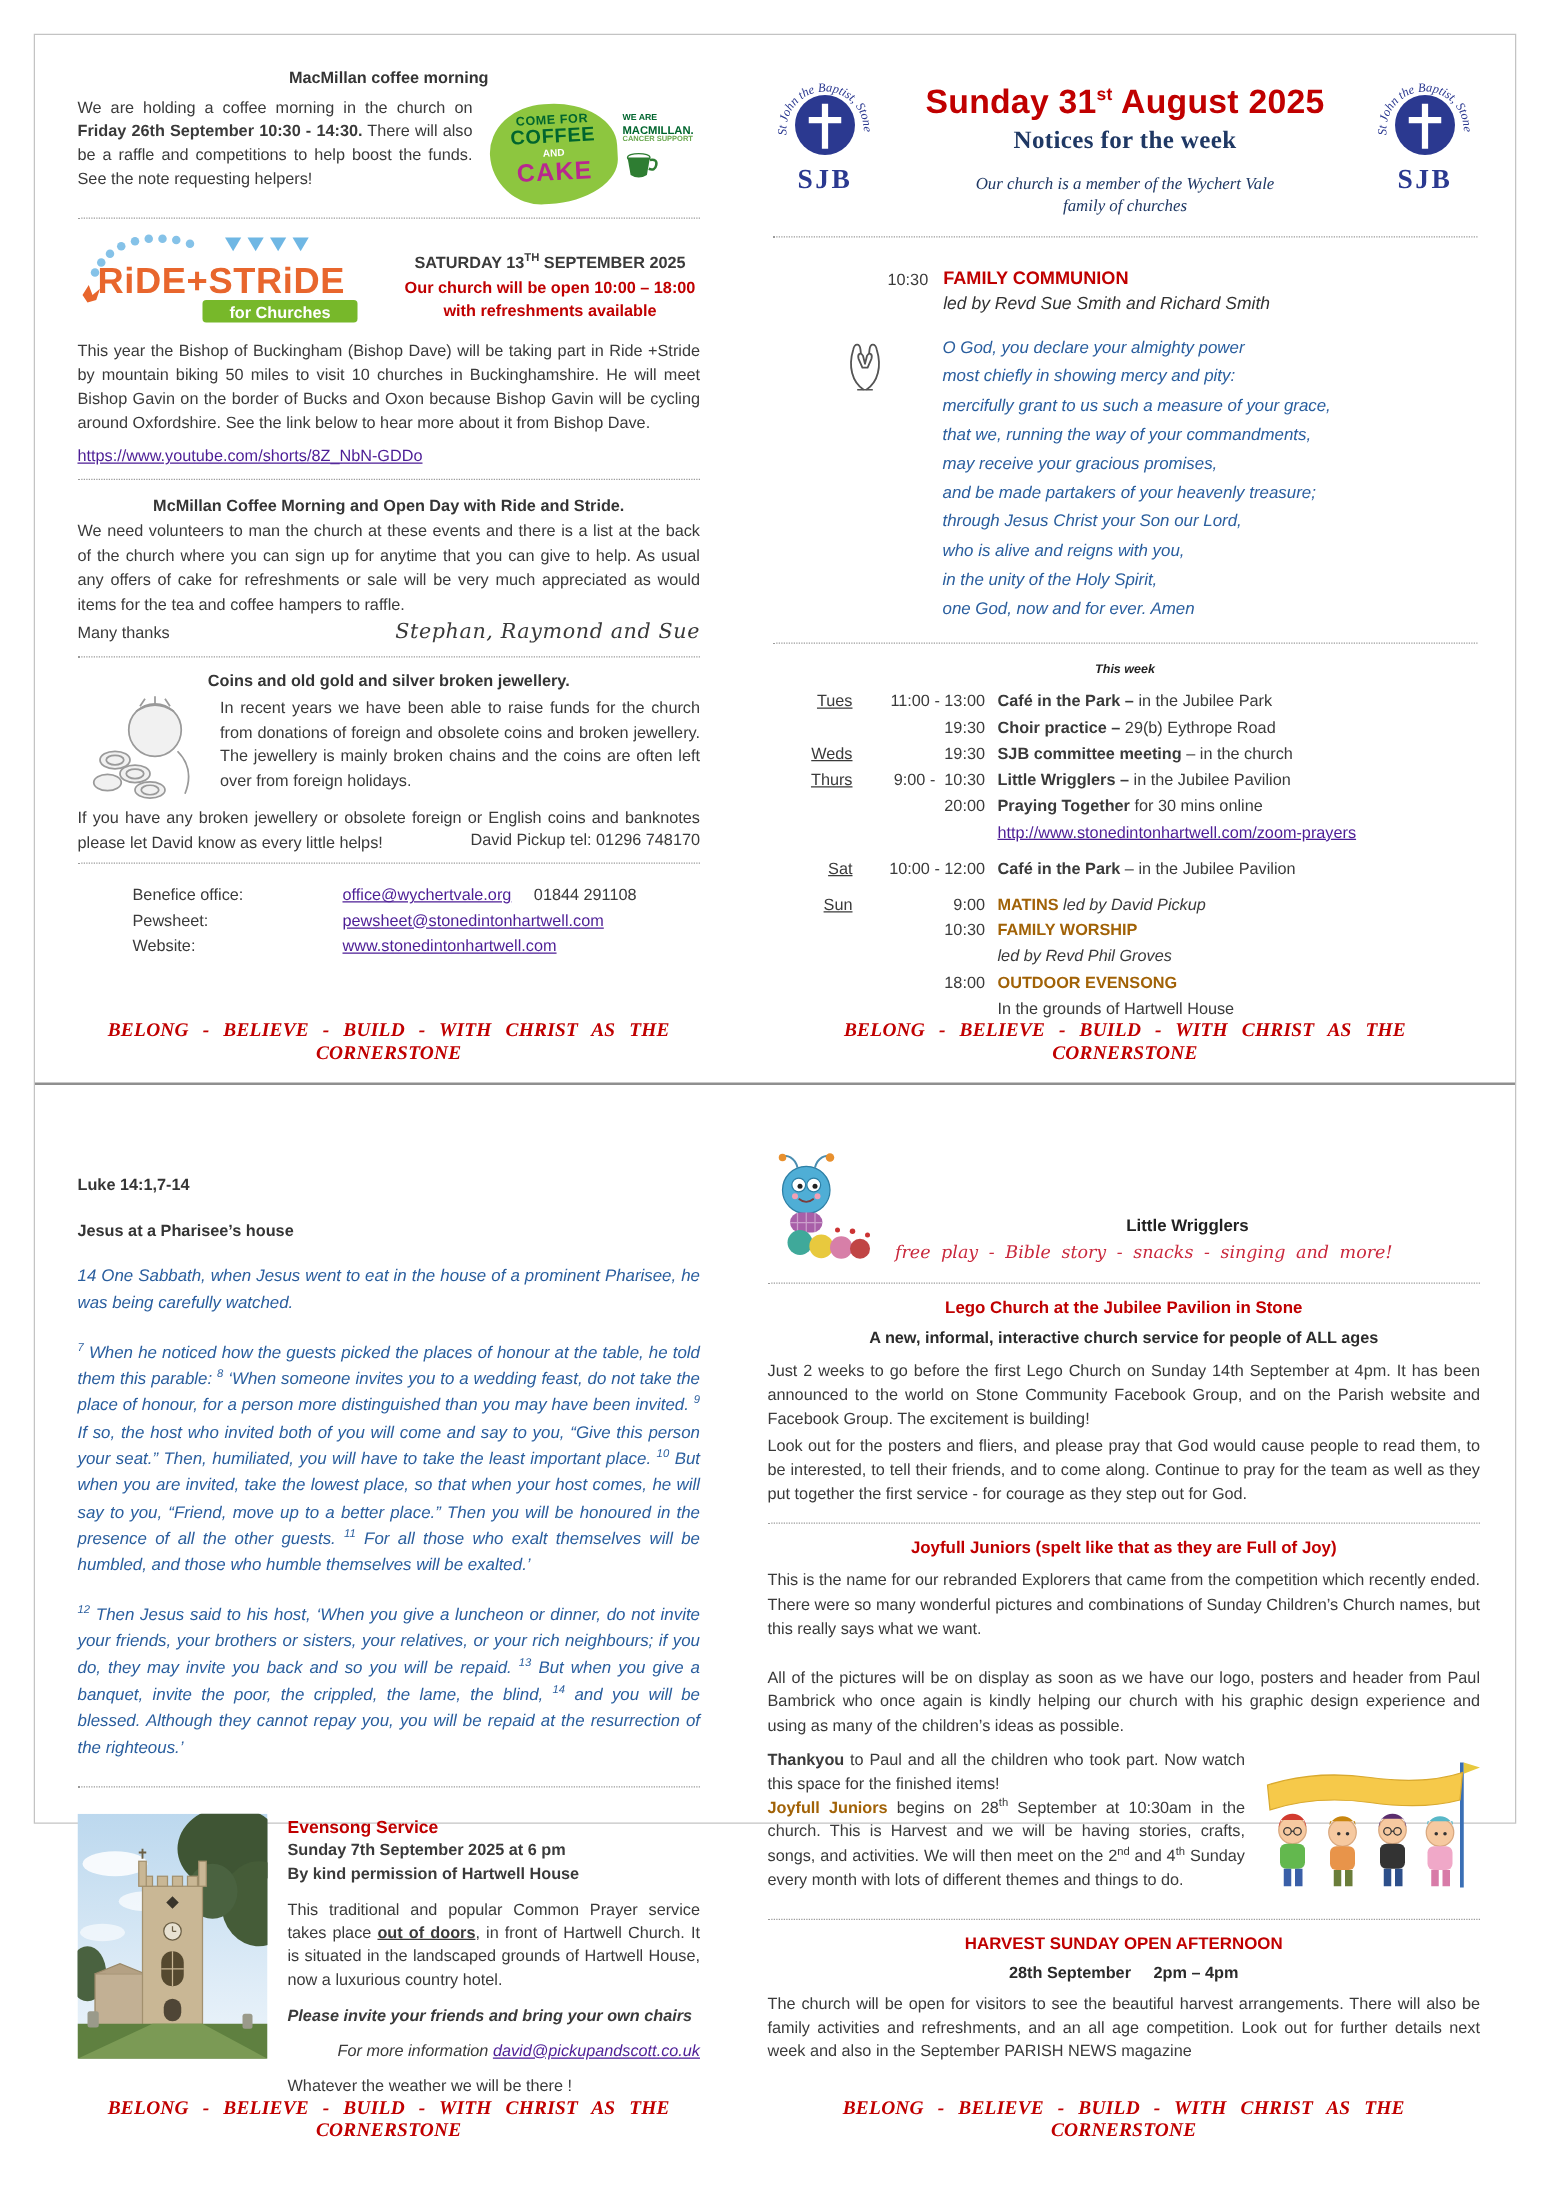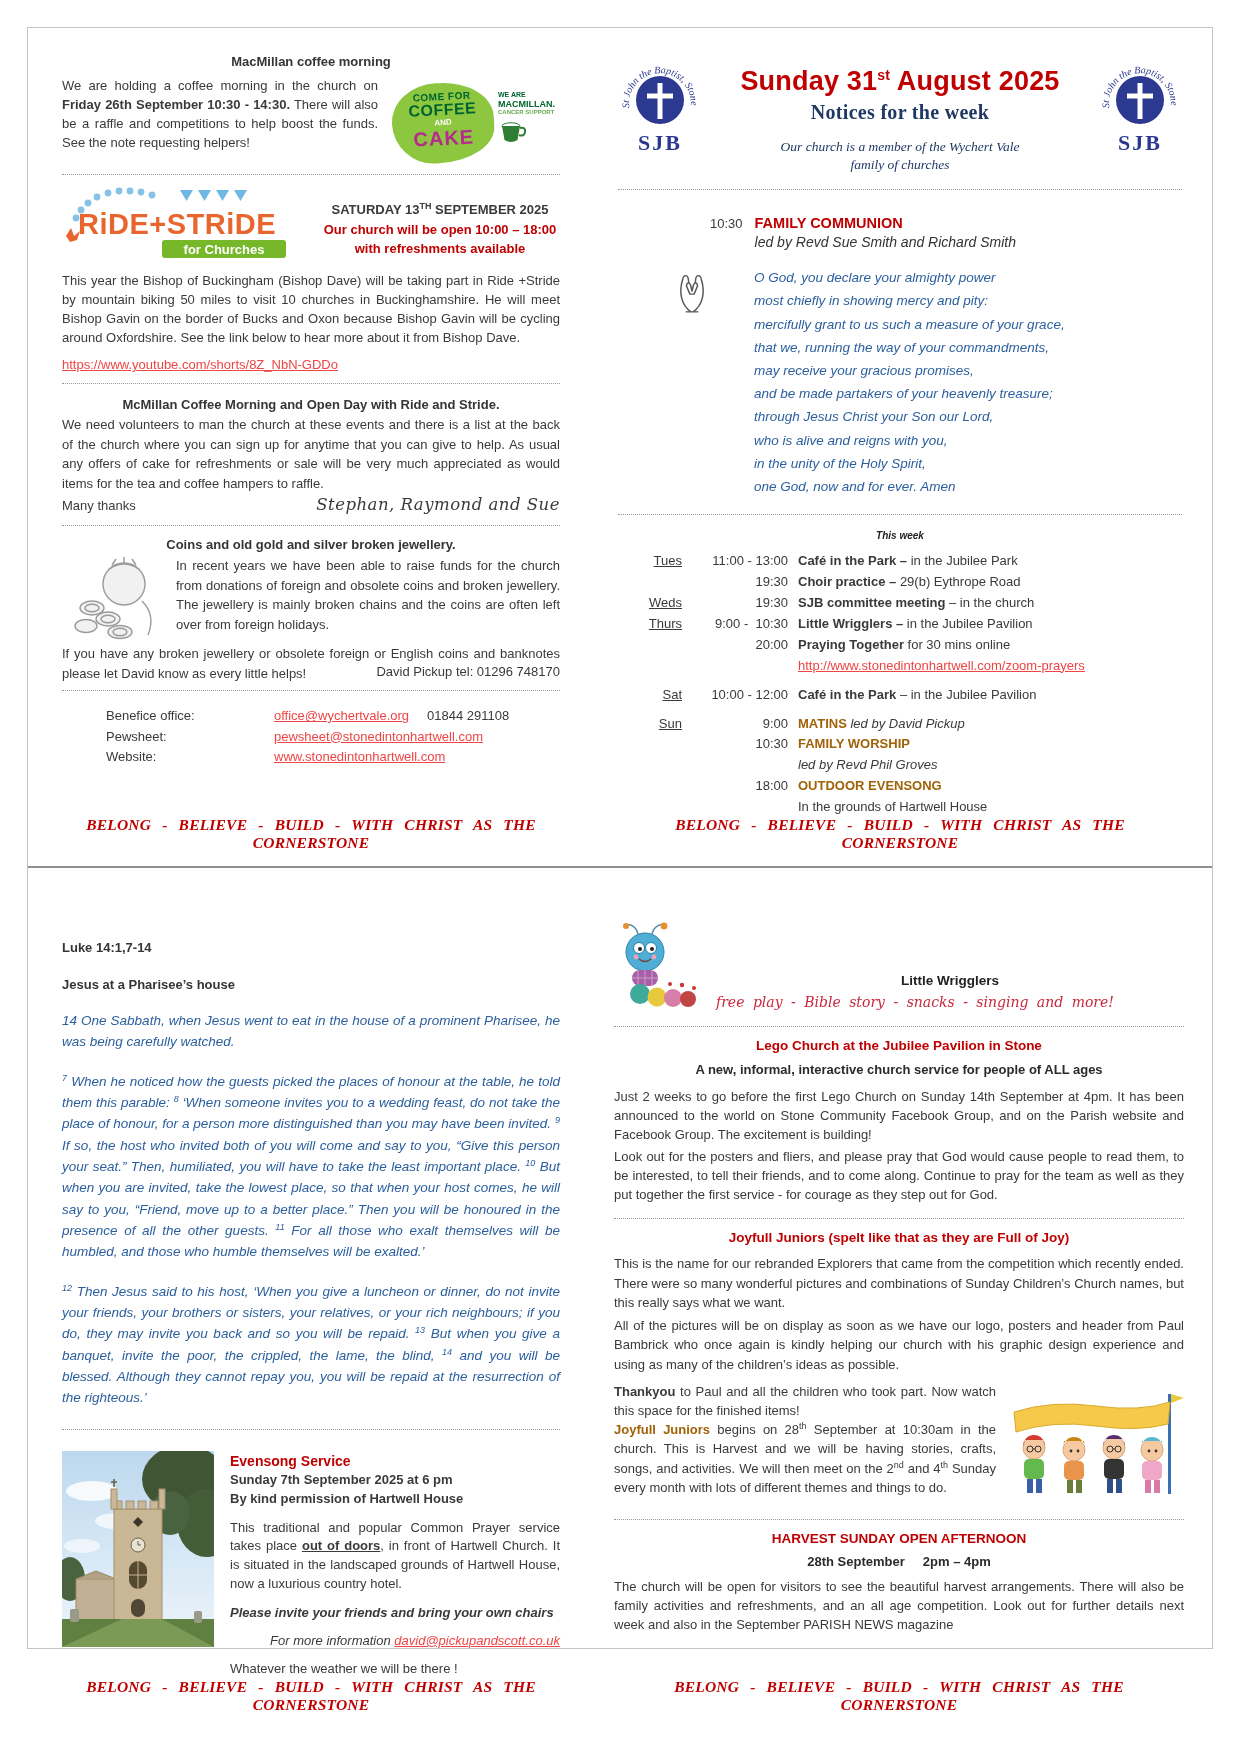--- a/index.html
+++ b/index.html
@@ -1,34 +1,34 @@
 <!DOCTYPE html>
 <html><head>
 <meta charset="utf-8">
 <style>
   *{margin:0;padding:0;box-sizing:border-box;}
   html,body{background:#fff;}
   body{width:1240px;height:1754px;position:relative;font-family:"Liberation Sans",sans-serif;color:#3a3a3a;font-size:13px;}
-  .sheet{position:absolute;left:27px;top:27px;width:1186px;height:1622px;border:1px solid #c3c3c3;display:flex;flex-direction:column;background:#fff;}
+  .sheet{position:absolute;left:27px;top:27px;width:1186px;height:1432px;border:1px solid #c3c3c3;display:flex;flex-direction:column;background:#fff;}
   .half{display:flex;}
   .half.top{height:846px;border-bottom:2px solid #8f8f8f;}
   .half.bot{flex:1;}
   .colL{width:566px;display:flex;flex-direction:column;}
   .colR{flex:1;display:flex;flex-direction:column;}
   .q1{padding:26px 34px 14px 34px;}
   .q2{padding:24px 30px 14px 24px;}
   .q3{padding:72px 34px 18px 34px;}
   .q4{padding:50px 28px 18px 20px;}
   .sep{border-top:1px dotted #9a9a9a;margin:11px 0;}
   .b{font-weight:700;}
   .i{font-style:italic;}
   .u{text-decoration:underline;}
   .sup{font-size:9px;vertical-align:super;line-height:0;}
   .red-b{color:#a16207;font-weight:700;}
-  .link{color:#ef4444;text-decoration:underline;cursor:pointer;}
+  .link{color:#4c1d95;text-decoration:underline;cursor:pointer;}
   .center{text-align:center;}
   .just{text-align:justify;}
   .h-bold{font-weight:700;color:#353535;}
   .footer{margin-top:auto;text-align:center;font-family:"Liberation Serif",serif;font-style:italic;font-weight:700;font-size:15.5px;color:#C00000;word-spacing:7px;letter-spacing:.2px;}
   
   .mac-row{display:flex;gap:14px;margin-top:8px;align-items:flex-start;}
   .mac-text{flex:1;line-height:1.45;}
   .mac-logo{width:168px;display:flex;gap:4px;margin-top:6px;}
   .mac-blob{width:102px;height:80px;background:#8DC63F;border-radius:46% 54% 58% 42%/50% 46% 44% 54%;transform:rotate(-3deg);text-align:center;padding-top:9px;line-height:1;}
   .mac-comefor{font-size:10px;font-weight:800;color:#00652E;letter-spacing:.5px;}
@@ -458,21 +458,21 @@
 
       <div class="sec-title">Lego Church at the Jubilee Pavilion in Stone</div>
       <div class="sec-sub">A new, informal, interactive church service for people of ALL ages</div>
       <p class="just" style="margin-top:10px;">Just 2 weeks to go before the first Lego Church on Sunday 14th September at 4pm. It has been announced  to the world on Stone Community Facebook Group, and on the Parish website and Facebook Group. The excitement is building!</p>
       <p class="just" style="margin-top:2px;">Look out for the posters and fliers, and please pray that God would cause people to read them, to be interested, to tell their friends, and to come along. Continue to pray for the team as well as they put together the first service - for courage as they step out for God.</p>
 
       <div class="sep" style="margin-top:14px;"></div>
 
       <div class="sec-title">Joyfull Juniors (spelt like that as they are Full of Joy)</div>
       <p class="just" style="margin-top:9px;">This is the name for our rebranded Explorers that came from the competition which recently ended. There were so many wonderful pictures and combinations of Sunday Children’s Church names, but this really says what we want.</p>
-      <p class="just" style="margin-top:4px;">All of the pictures will be on display as soon as we have our logo, posters and header from Paul Bambrick who once again is kindly helping our church with his graphic design experience and using as many of the children’s ideas as possible.</p>
+      <p class="just" style="margin-top:20px;">All of the pictures will be on display as soon as we have our logo, posters and header from Paul Bambrick who once again is kindly helping our church with his graphic design experience and using as many of the children’s ideas as possible.</p>
       <div class="jj-wrap" style="margin-top:8px;">
         <span class="jj-img">
           <svg width="176" height="112" viewBox="0 0 176 112">
             <rect x="160" y="6" width="3" height="100" fill="#3a6fb5"></rect>
             <polygon points="163,6 176,10 163,15" fill="#E8C93E"></polygon>
             <path d="M6 24 Q44 12 88 18 Q132 24 162 14 L160 36 Q130 44 88 38 Q44 32 8 44 Z" fill="#F6C94A" stroke="#d9a92e"></path>
 
             <circle cx="26" cy="60" r="11" fill="#F6C9A0" stroke="#d9a87f"></circle>
             <path d="M15 58 a11 11 0 0 1 22 0 l-2 -6 -18 0 Z" fill="#D23B2F"></path>
             <circle cx="22" cy="61" r="3" fill="none" stroke="#333"></circle>

